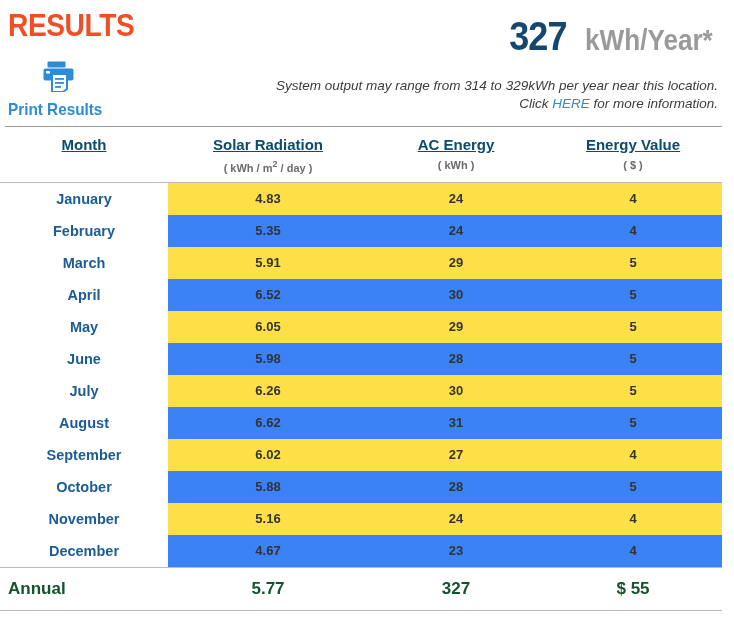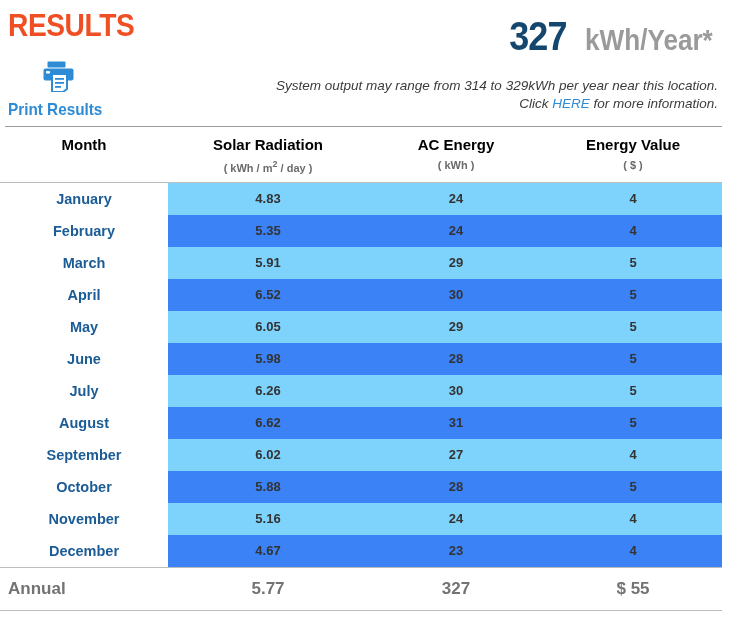--- a/index.html
+++ b/index.html
@@ -130,57 +130,58 @@
     border-bottom: 1px solid #bcbcbc;
     background: #ffffff;
   }
   .th-inner {
     padding: 10px 0 8px 0;
     text-align: center;
   }
   .th-title {
     font-size: 15px;
     font-weight: bold;
-    color: #000000;
+    color: #0c4a6e;
     letter-spacing: 0;
+    text-decoration: underline;
   }
   .th-units {
     font-size: 11px;
     font-weight: bold;
     color: #6b6b6b;
     margin-top: 6px;
   }
   .th-units sup { font-size: 9px; }
 
   tbody td {
     height: 32px;
     font-size: 13.5px;
     text-align: center;
     padding: 0;
   }
-  tbody tr.shade td { background: #7dd3fc; }
+  tbody tr.shade td { background: #fde047; }
   tbody tr.plain td { background: #3b82f6; }
   tbody td.month-cell {
     background: #ffffff !important;
     color: #1B5C96;
     font-weight: bold;
     font-size: 14.5px;
     margin-left: 27px;
   }
   tbody td.num {
     color: #333333;
     font-weight: bold;
     font-size: 13px;
   }
 
   tfoot td {
     height: 40px;
     font-size: 17px;
     font-weight: bold;
-    color: #737373;
+    color: #14532d;
     text-align: center;
     border-top: 1px solid #bcbcbc;
     border-bottom: 1px solid #bcbcbc;
     background: #ffffff;
   }
   tfoot td.annual-label {
     text-align: left;
     padding-left: 8px;
   }
 </style>

